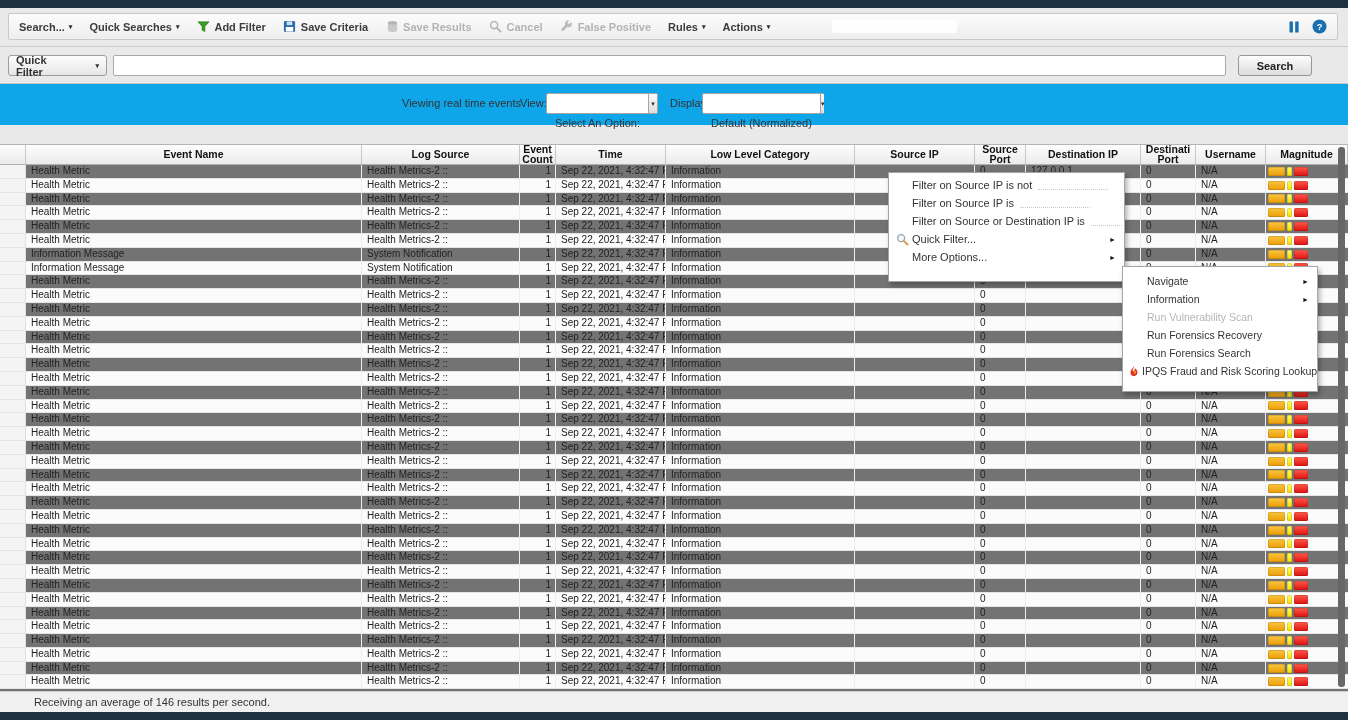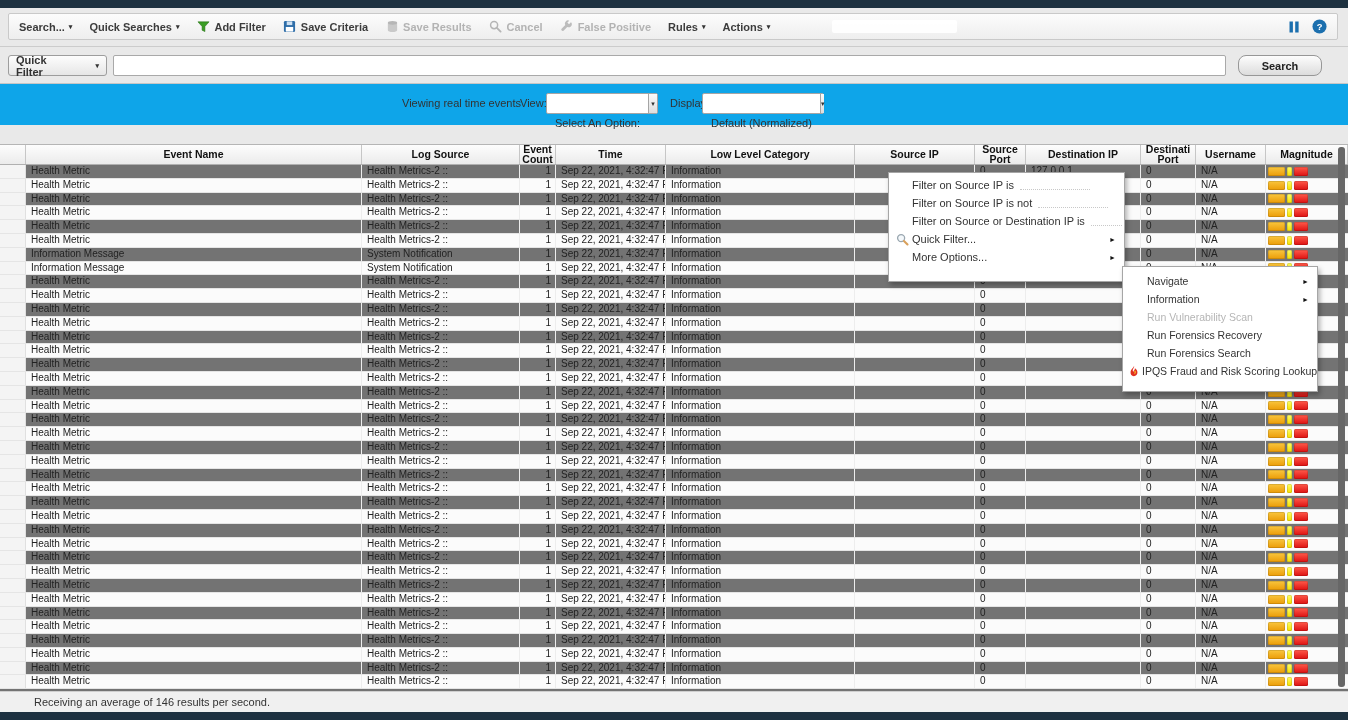--- a/index.html
+++ b/index.html
@@ -21,22 +21,22 @@
   .tb-ico{display:inline-flex;width:16px;height:16px;align-items:center;justify-content:center;cursor:pointer;}
 
   
   .filterbar{position:absolute;top:46px;left:0;width:100%;height:38px;background:#e9e9e9;
     border-top:1px solid #cccccc;border-bottom:1px solid #c6c6c6;box-sizing:border-box;}
   .qf-btn{position:absolute;left:8px;top:8px;width:99px;height:21px;background:linear-gradient(#fdfdfd,#e6e6e6);
     border:1px solid #9d9d9d;border-radius:3px;display:flex;align-items:center;justify-content:space-between;
     padding:0 7px;font-size:11px;font-weight:bold;color:#333;box-sizing:border-box;cursor:pointer;gap:24px;}
   .qf-input{position:absolute;left:113px;top:8px;width:1113px;height:21px;border:1px solid #a9a9a9;border-radius:2px;
     background:#fff;box-sizing:border-box;font-size:11px;padding:0 5px;}
-  .search-btn{position:absolute;left:1238px;top:8px;width:84px;height:21px;background:linear-gradient(#fdfdfd,#dcdcdc);
-    border:1px solid #979797;border-radius:8px;display:flex;align-items:center;justify-content:center;
+  .search-btn{position:absolute;left:1238px;top:8px;width:74px;height:21px;background:linear-gradient(#fdfdfd,#dcdcdc);
+    border:1px solid #979797;border-radius:3px;display:flex;align-items:center;justify-content:center;
     font-size:11px;font-weight:bold;color:#222;cursor:pointer;box-sizing:border-box;}
 
   
   .viewbar{position:absolute;top:84px;left:0;width:100%;height:41px;background:#0ea5e9;}
   .vb-status{position:absolute;left:402px;top:13px;font-size:11px;color:#333;}
   .vb-label{position:absolute;top:13px;font-size:11px;color:#333;}
   #view-label{left:520px;} #display-label{left:670px;}
   .vb-select{position:absolute;top:9px;height:21px;background:#fff;border:1px solid #a5a5a5;border-radius:2px;
     display:flex;align-items:center;box-sizing:border-box;cursor:pointer;font-size:11px;color:#333;}
   .vb-select .sel-txt{padding:0 8px;flex:1;white-space:nowrap;margin-top:39px;}
@@ -891,25 +891,25 @@
           <span class="mag-seg mag-amber"></span>
           <span class="mag-seg mag-yellow"></span>
           <span class="mag-seg mag-red"></span>
         </div>
       </div>
     </div>
   <div class="vscroll"></div>
 
   <div class="menu" id="ctx">
       <div class="menu-item no-icon">
+        <span>Filter on Source IP is not</span>
+        <span class="redact" style="width: 70px;"></span>
+      </div>
+      <div class="menu-item no-icon">
         <span>Filter on Source IP is</span>
-        <span class="redact" style="width: 70px;"></span>
-      </div>
-      <div class="menu-item no-icon">
-        <span>Filter on Source IP is not</span>
         <span class="redact" style="width: 70px;"></span>
       </div>
       <div class="menu-item no-icon">
         <span>Filter on Source or Destination IP is</span>
         <span class="redact" style="width: 40px;"></span>
       </div>
       <div class="menu-item">
         <span class="mi-icon">
           <svg viewBox="0 0 14 14" width="13" height="13">
             <circle cx="5.5" cy="5.5" r="3.8" fill="#f4f8fb" stroke="#9aa7b0" stroke-width="1.4"></circle>

